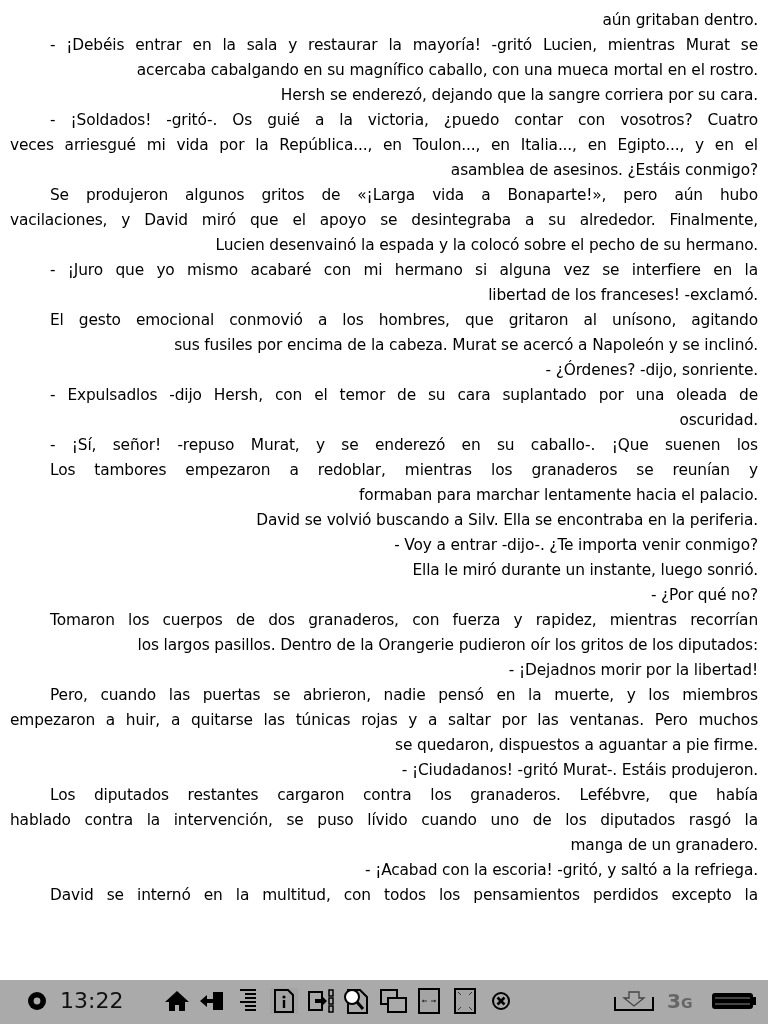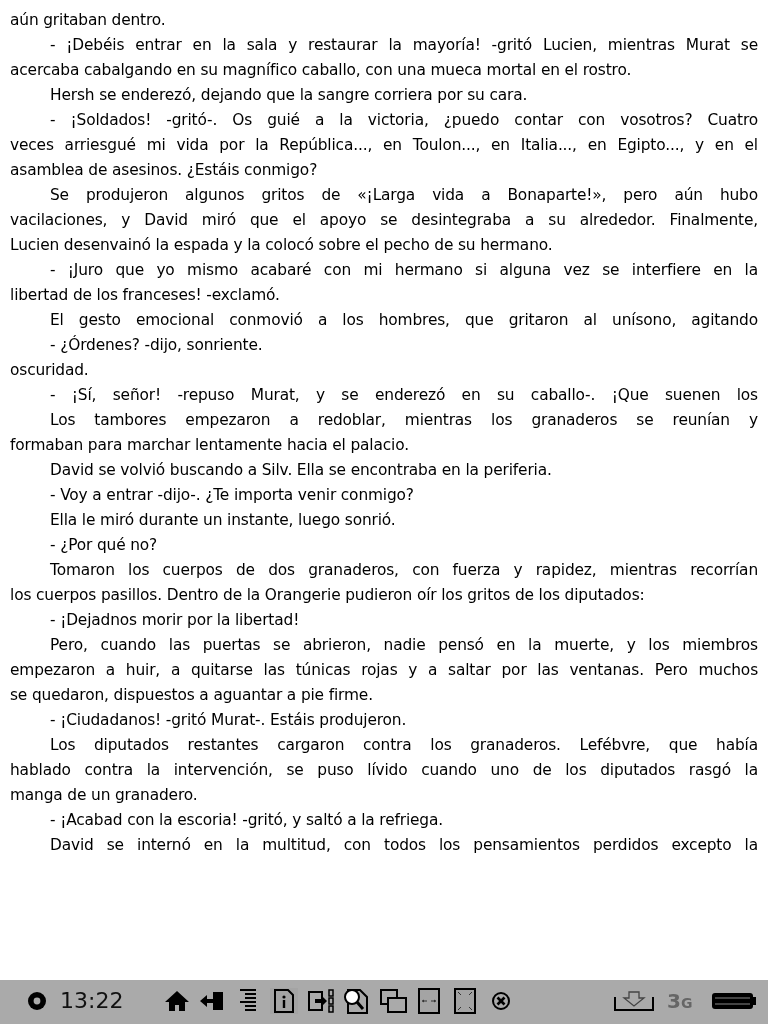--- a/index.html
+++ b/index.html
@@ -1,19 +1,19 @@
 <!DOCTYPE html>
 <html><head>
 <meta charset="utf-8">
 <style>
   html, body { margin:0; padding:0; }
   body { width:768px; height:1024px; background:#ffffff; position:relative; overflow:hidden;
          font-family:"DejaVu Sans", sans-serif; color:#000; }
   #reader { position:absolute; left:10px; top:8px; width:748px; height:946px; overflow:hidden; }
-  .line { height:25px; line-height:25px; font-size:15.4px; white-space:nowrap; letter-spacing:-0.15px; }
+  .line { height:25px; line-height:25px; font-size:15.4px; white-space:nowrap; letter-spacing:-0.15px;text-align:right; }
   .line.j { text-align:justify; text-align-last:justify; }
   .line.ind { padding-left:40px; }
   #progress-row { position:absolute; left:6px; top:958px; width:768px; height:20px; background:#fff;margin-top:23px; }
   #progress-bar { position:absolute; left:10px; top:3px; width:645px; height:13px; border:1px solid #000;
                   box-sizing:border-box; background:#fff; overflow:hidden; }
   #progress-fill { position:absolute; left:0; top:0; bottom:0; background:#808080; }
   .tick { position:absolute; top:0; bottom:0; width:1px; background:#000; }
   #page-info { position:absolute; left:662px; top:2px; font-size:12px; line-height:16px; color:#000; white-space:nowrap; }
   #taskbar { position:absolute; left:0; top:980px; width:768px; height:44px; background:#aaaaaa; }
   .tb { position:absolute; top:8px; height:26px; display:flex; align-items:center; justify-content:center; }
@@ -30,31 +30,33 @@
     <div class="line ind">Hersh se enderezó, dejando que la sangre corriera por su cara.</div>
     <div class="line ind j">- ¡Soldados! -gritó-. Os guié a la victoria, ¿puedo contar con vosotros? Cuatro</div>
     <div class="line j">veces arriesgué mi vida por la República..., en Toulon..., en Italia..., en Egipto..., y en el</div>
     <div class="line">asamblea de asesinos. ¿Estáis conmigo?</div>
     <div class="line ind j">Se produjeron algunos gritos de «¡Larga vida a Bonaparte!», pero aún hubo</div>
     <div class="line j">vacilaciones, y David miró que el apoyo se desintegraba a su alrededor. Finalmente,</div>
     <div class="line">Lucien desenvainó la espada y la colocó sobre el pecho de su hermano.</div>
     <div class="line ind j">- ¡Juro que yo mismo acabaré con mi hermano si alguna vez se interfiere en la</div>
     <div class="line">libertad de los franceses! -exclamó.</div>
     <div class="line ind j">El gesto emocional conmovió a los hombres, que gritaron al unísono, agitando</div>
+    <div class="line">sus fusiles por encima de la cabeza. Murat se acercó a Napoleón y se inclinó.</div>
     <div class="line ind">- ¿Órdenes? -dijo, sonriente.</div>
+    <div class="line ind j">- Expulsadlos -dijo Hersh, con el temor de su cara suplantado por una oleada de</div>
     <div class="line">oscuridad.</div>
     <div class="line ind j">- ¡Sí, señor! -repuso Murat, y se enderezó en su caballo-. ¡Que suenen los</div>
     <div class="line ind j">Los tambores empezaron a redoblar, mientras los granaderos se reunían y</div>
     <div class="line">formaban para marchar lentamente hacia el palacio.</div>
     <div class="line ind">David se volvió buscando a Silv. Ella se encontraba en la periferia.</div>
     <div class="line ind">- Voy a entrar -dijo-. ¿Te importa venir conmigo?</div>
     <div class="line ind">Ella le miró durante un instante, luego sonrió.</div>
     <div class="line ind">- ¿Por qué no?</div>
     <div class="line ind j">Tomaron los cuerpos de dos granaderos, con fuerza y rapidez, mientras recorrían</div>
-    <div class="line">los cuerpos pasillos. Dentro de la Orangerie pudieron oír los gritos de los diputados:</div>
+    <div class="line">los largos pasillos. Dentro de la Orangerie pudieron oír los gritos de los diputados:</div>
     <div class="line ind">- ¡Dejadnos morir por la libertad!</div>
     <div class="line ind j">Pero, cuando las puertas se abrieron, nadie pensó en la muerte, y los miembros</div>
     <div class="line j">empezaron a huir, a quitarse las túnicas rojas y a saltar por las ventanas. Pero muchos</div>
     <div class="line">se quedaron, dispuestos a aguantar a pie firme.</div>
     <div class="line ind">- ¡Ciudadanos! -gritó Murat-. Estáis produjeron.</div>
     <div class="line ind j">Los diputados restantes cargaron contra los granaderos. Lefébvre, que había</div>
     <div class="line j">hablado contra la intervención, se puso lívido cuando uno de los diputados rasgó la</div>
     <div class="line">manga de un granadero.</div>
     <div class="line ind">- ¡Acabad con la escoria! -gritó, y saltó a la refriega.</div>
     <div class="line ind j">David se internó en la multitud, con todos los pensamientos perdidos excepto la</div>

